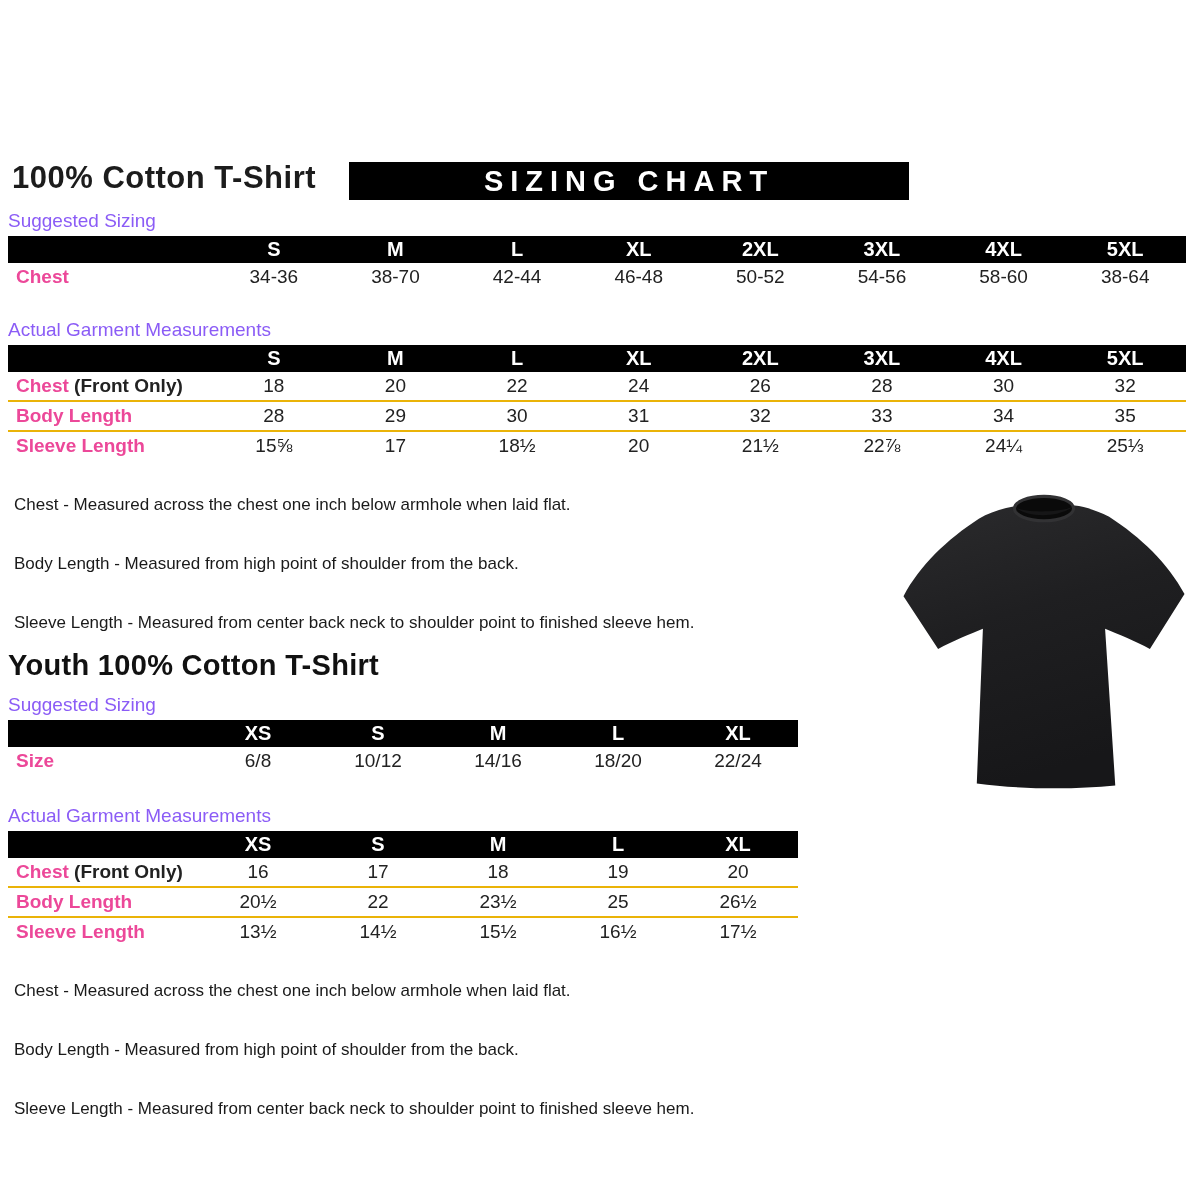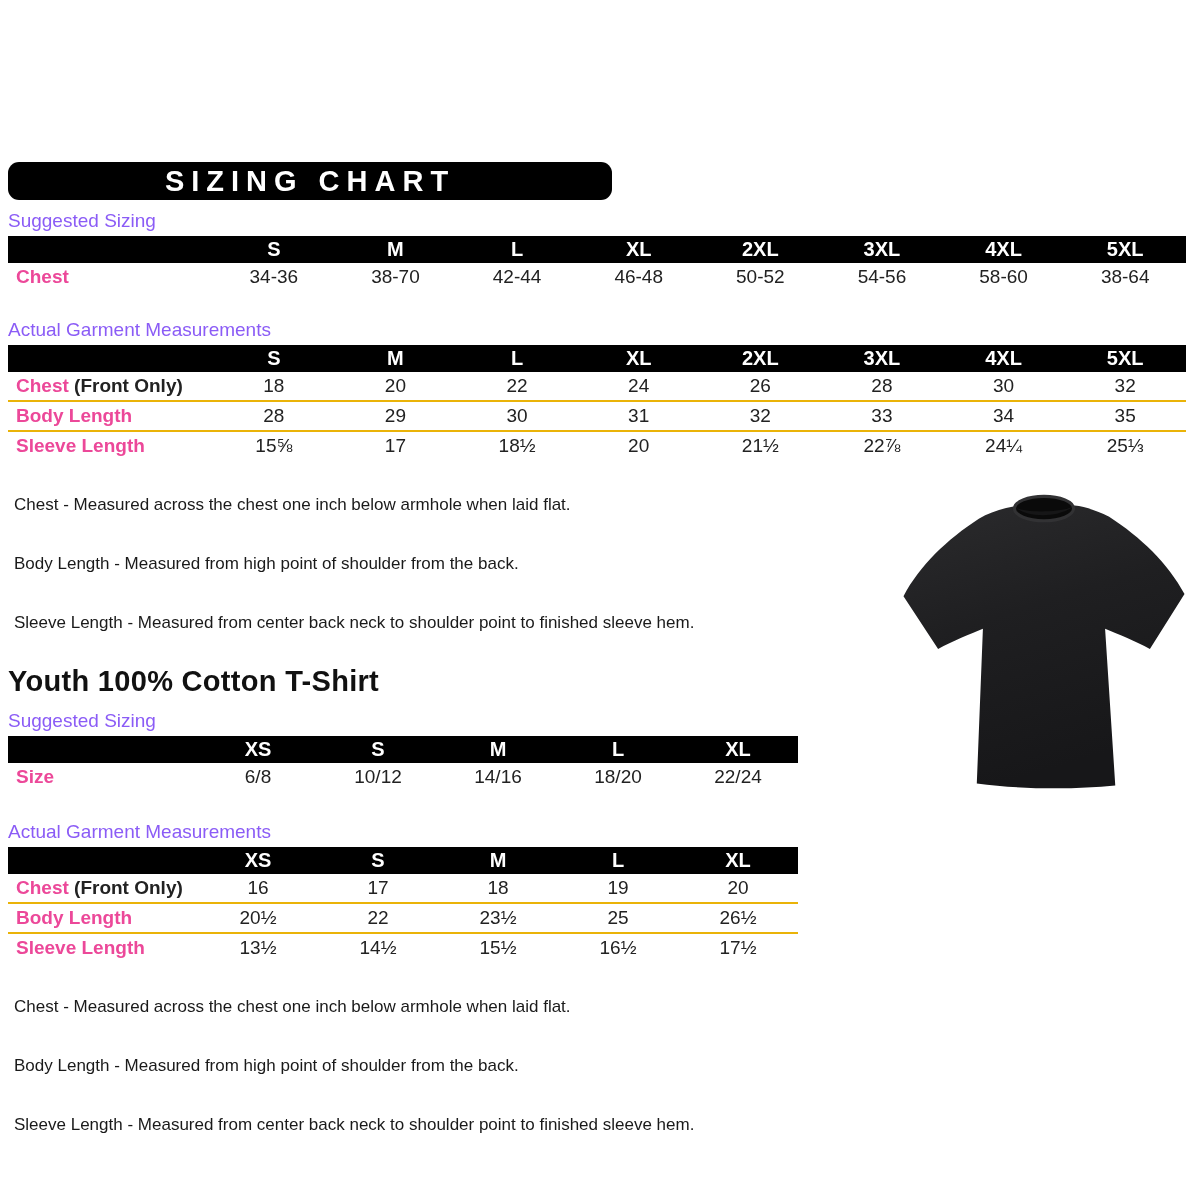--- a/index.html
+++ b/index.html
@@ -4,25 +4,25 @@
 <style>
   html,body{margin:0;padding:0;}
   body{
     width:1200px;height:1200px;background:#ffffff;position:relative;
     font-family:"Liberation Sans",sans-serif;color:#151515;overflow:hidden;
   }
   .content{position:absolute;left:8px;top:160px;width:1184px;}
 
   .header-row{display:flex;align-items:flex-start;}
   .page-title{font-size:31px;font-weight:700;letter-spacing:0.5px;width:337px;padding-left:4px;color:#1c1c1c;}
-  .banner{width:604px;height:38px;background:#000;color:#fff;display:flex;align-items:center;justify-content:center;
-    font-size:29px;font-weight:700;letter-spacing:7px;margin-top:2px;border-radius:11px;}
+  .banner{width:560px;height:38px;background:#000;color:#fff;display:flex;align-items:center;justify-content:center;
+    font-size:29px;font-weight:700;letter-spacing:7px;margin-top:2px;}
 
   .section-label{font-size:19px;color:#8b5cf6;margin-top:10px;}
-  .youth-title{font-size:29px;font-weight:700;color:#111;margin-top:28px;padding-left:0px;letter-spacing:0.3px;}
+  .youth-title{font-size:29px;font-weight:700;color:#111;margin-top:12px;padding-left:0px;letter-spacing:0.3px;}
 
   .sizing-table{margin-top:4px;}
   .adult-w{width:1178px;}
   .youth-w{width:790px;}
   .t-bar{display:flex;background:#000;height:27px;align-items:center;}
   .t-row{display:flex;height:28px;align-items:center;}
   .t-sep{border-top:2px solid #eab308;}
   .adult-w .t-label{width:205px;flex:0 0 205px;padding-left:8px;box-sizing:border-box;}
   .youth-w .t-label{width:190px;flex:0 0 190px;padding-left:8px;box-sizing:border-box;}
   .t-cell{flex:1;text-align:center;font-size:19px;color:#222;}
@@ -34,20 +34,21 @@
   .note-line{font-size:17px;color:#1a1a1a;line-height:29px;margin-top:30px;}
 
   .tshirt{position:absolute;left:888px;top:476px;width:312px;height:336px;}
 </style>
 </head>
 <body>
 
 <div class="content">
 
   <div class="header-row">
+    <div class="page-title">100% Cotton T-Shirt</div>
     <div class="banner">SIZING CHART</div>
   </div>
 
   <div class="section-label">Suggested Sizing</div>
   <div class="sizing-table adult-w">
       <div class="t-bar">
         <div class="t-label"></div>
         <div class="t-cell t-head-cell">S</div>
         <div class="t-cell t-head-cell">M</div>
         <div class="t-cell t-head-cell">L</div>

